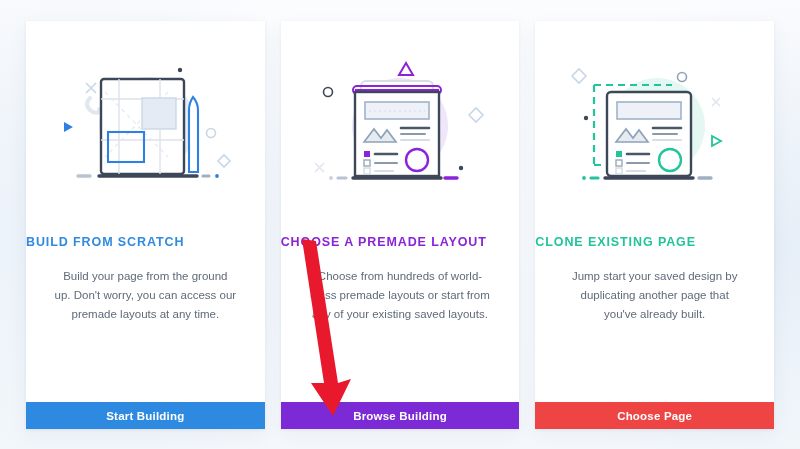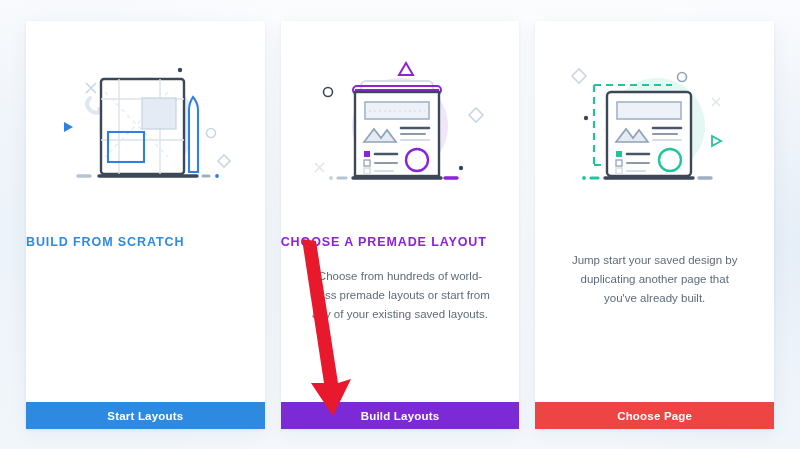--- a/index.html
+++ b/index.html
@@ -116,21 +116,22 @@
 
         <path d="M143 45 q5 6 5 13 v62 h-9 V58 q0-7 4-13 z" fill="#ffffff" stroke="#2f80e0" stroke-width="2.1"></path>
 
         <path d="M49 124 H147" stroke="#3c4858" stroke-width="3.4" stroke-linecap="round"></path>
         <path d="M28 124 H40" stroke="#b7c4d3" stroke-width="3.4" stroke-linecap="round"></path>
         <path d="M153 124 H159" stroke="#9fb0c2" stroke-width="3.2" stroke-linecap="round"></path>
         <circle cx="167" cy="124" r="1.9" fill="#2f80e0"></circle>
       </svg>
     </div>
     <div class="title" style="color:#2f8ae0">BUILD FROM SCRATCH</div>
-    <button class="cta" style="background:#2d8ae0">Start Layouts</button>
+    <div class="desc">Build your page from the ground up. Don't worry, you can access our premade layouts at any time.</div>
+    <button class="cta" style="background:#2d8ae0">Start Building</button>
   </div>
 
   <div class="card">
     <div class="illus">
       <svg width="190" height="150" viewBox="0 0 190 150" aria-hidden="true">
         <circle cx="95" cy="74" r="48" fill="#f0e6fa"></circle>
         <g stroke="#c9d6e4" stroke-width="1.6" fill="none">
           <circle cx="23" cy="40" r="4.5" stroke="#3c4858"></circle>
           <path d="M10 120 l9 -9 M10 111 l9 9" stroke="#e0e6ee"></path>
           <path d="M164 63 l7 -7 7 7 -7 7 z"></path>
@@ -168,21 +169,21 @@
         <circle cx="112" cy="108" r="11" fill="none" stroke="#8b23d8" stroke-width="2.4"></circle>
 
         <path d="M48 126 H136" stroke="#3c4858" stroke-width="3.4" stroke-linecap="round"></path>
         <path d="M140 126 H152" stroke="#8b23d8" stroke-width="3.4" stroke-linecap="round"></path>
         <path d="M33 126 H41" stroke="#b7c4d3" stroke-width="3.2" stroke-linecap="round"></path>
         <circle cx="26" cy="126" r="1.9" fill="#c6d2de"></circle>
       </svg>
     </div>
     <div class="title" style="color:#8b23d8">CHOOSE A PREMADE LAYOUT</div>
     <div class="desc">Choose from hundreds of world-class premade layouts or start from any of your existing saved layouts.</div>
-    <button class="cta" style="background:#7b2ad6">Build Layouts</button>
+    <button class="cta" style="background:#7b2ad6">Browse Building</button>
   </div>
 
   <div class="card">
     <div class="illus">
       <svg width="190" height="150" viewBox="0 0 190 150" aria-hidden="true">
         <circle cx="97" cy="74" r="48" fill="#e4f7f2"></circle>
         <g stroke="#c9d6e4" stroke-width="1.6" fill="none">
           <path d="M12 24 l7 -7 7 7 -7 7 z"></path>
           <circle cx="122" cy="25" r="4.5" stroke="#8fa3b8"></circle>
           <path d="M152 46 l8 8 M152 54 l8 -8" stroke="#e0e6ee"></path>
@@ -209,20 +210,21 @@
         <rect x="56" y="116" width="6" height="6" fill="none" stroke="#d2dae3" stroke-width="1.4"></rect>
         <path d="M67 119 H85" stroke="#d6dde6" stroke-width="2" stroke-linecap="round"></path>
         <circle cx="110" cy="108" r="11" fill="none" stroke="#22c49b" stroke-width="2.4"></circle>
 
         <path d="M45 126 H133" stroke="#3c4858" stroke-width="3.4" stroke-linecap="round"></path>
         <path d="M139 126 H151" stroke="#9fb0c2" stroke-width="3.4" stroke-linecap="round"></path>
         <path d="M31 126 H38" stroke="#22c49b" stroke-width="3.2" stroke-linecap="round"></path>
         <circle cx="24" cy="126" r="1.9" fill="#22c49b"></circle>
       </svg>
     </div>
+    <div class="title" style="color:#22c49b">CLONE EXISTING PAGE</div>
     <div class="desc">Jump start your saved design by duplicating another page that you've already built.</div>
     <button class="cta" style="background:#ef4444">Choose Page</button>
   </div>
 
 </div>
 
 <svg class="arrow-layer" width="800" height="449" viewBox="0 0 800 449">
   <path d="M302 239 L316 241 L338 383 L351 379 L333 416 L311 383 L324 383 Z" fill="#e8192c"></path>
 </svg>
 

